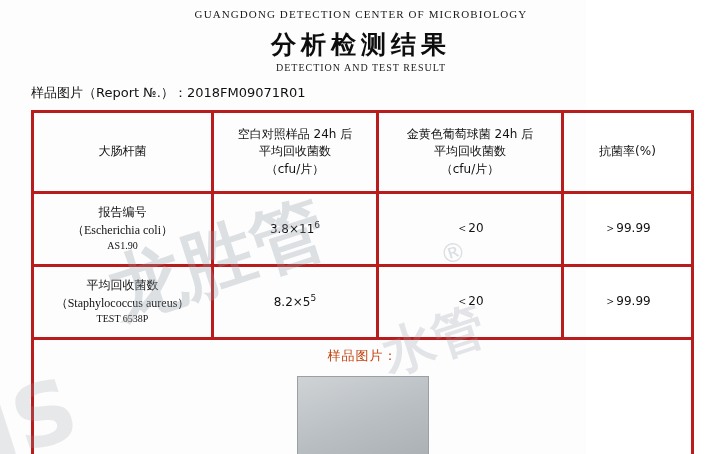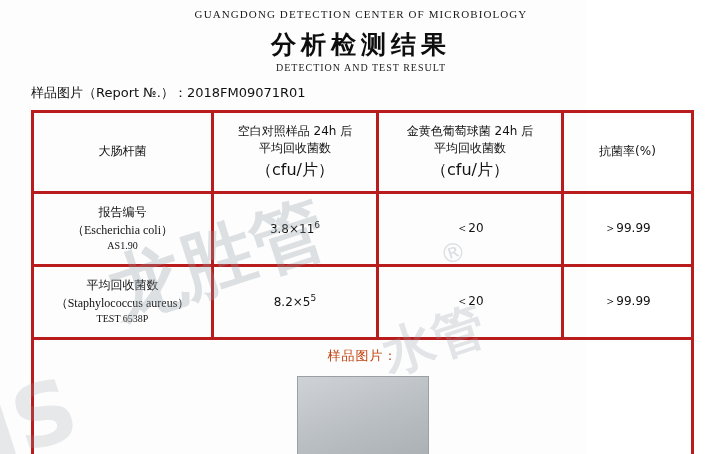--- a/index.html
+++ b/index.html
@@ -115,21 +115,21 @@
     color: #121212;
     background: transparent;
   }
   .c1 { width: 180px; }
   .c2 { width: 165px; }
   .c3 { width: 185px; }
   .c4 { width: 130px; }
 
   .head-row td { height: 72px; }
   .head-line { display: block; }
-  .head-small { font-size: 16px; }
+  .head-small { font-size: 12px; }
 
   .body-row td { height: 64px; }
 
   .sp-line { display: block; font-size: 12px; }
   .sp-line.latin {
     font-family: "Liberation Serif", serif;
     font-size: 12px;
   }
   .sp-line.code {
     font-family: "Liberation Serif", serif;

